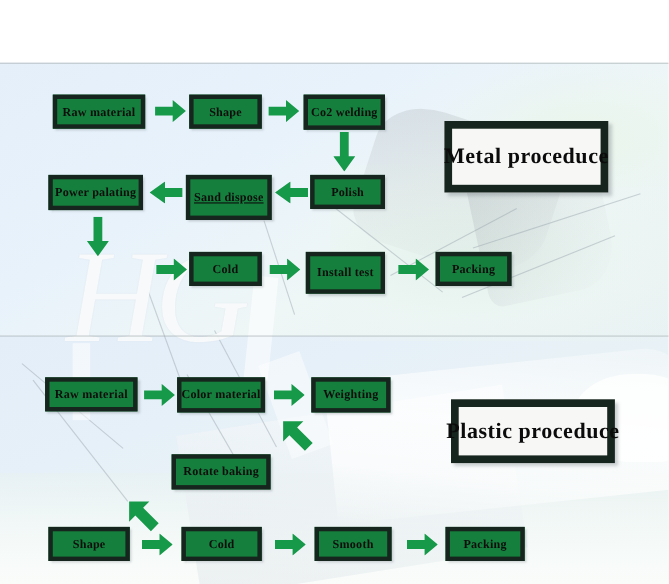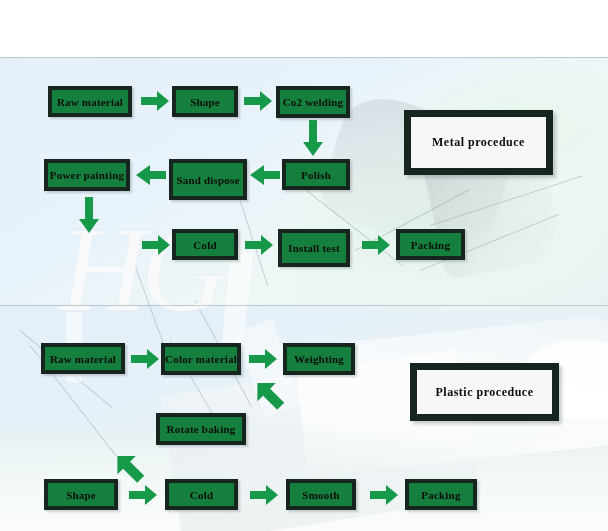--- a/index.html
+++ b/index.html
@@ -137,21 +137,21 @@
   .title-box {
     position: absolute;
     box-sizing: border-box;
     background: #f7f8f6;
     border: 7px solid #16251d;
     display: flex;
     align-items: center;
     justify-content: center;
     color: #0b0b0b;
     font-weight: bold;
-    font-size: 12px;
+    font-size: 20px;
     letter-spacing: .5px;
     white-space: nowrap;
     box-shadow: 3px 3px 3px rgba(120,130,135,.38);
     z-index: 5;
   }
 
   
   .arrow {
     position: absolute;
     z-index: 6;
@@ -215,29 +215,29 @@
   <div class="box inner-pad" style="left:276px; top:86px; width:74px; height:31px;">Co2 welding</div>
 
   <div class="arrow" style="left:303px; top:120px;">
     <svg width="20" height="36" viewBox="0 0 20 36">
         <path d="M6 0 H14 V22 H20 L10 36 L0 22 H6 Z" fill="#17994a"></path>
       </svg>
   </div>
 
   <div class="title-box" style="left:404px; top:110px; width:149px; height:65px;">Metal  proceduce</div>
 
-  <div class="box inner-pad" style="left:44px; top:159px; width:86px; height:31px;">Power painting</div>
+  <div class="box inner-pad" style="left:44px; top:159px; width:86px; height:31px;">Power palating</div>
 
   <div class="arrow" style="left:136px; top:165px;">
     <svg width="30" height="20" viewBox="0 0 30 20">
         <path d="M30 6 H14 V0 L0 10 L14 20 V14 H30 Z" fill="#17994a"></path>
       </svg>
   </div>
 
-  <div class="box inner-pad" style="left:169px; top:159px; width:78px; height:41px;">Sand dispose</div>
+  <div class="box inner-pad" style="left:169px; top:159px; width:78px; height:41px;text-decoration:underline;">Sand dispose</div>
 
   <div class="arrow" style="left:250px; top:165px;">
     <svg width="30" height="20" viewBox="0 0 30 20">
         <path d="M30 6 H14 V0 L0 10 L14 20 V14 H30 Z" fill="#17994a"></path>
       </svg>
   </div>
 
   <div class="box" style="left:282px; top:159px; width:68px; height:31px;">Polish</div>
 
   <div class="arrow" style="left:79px; top:197px;">

